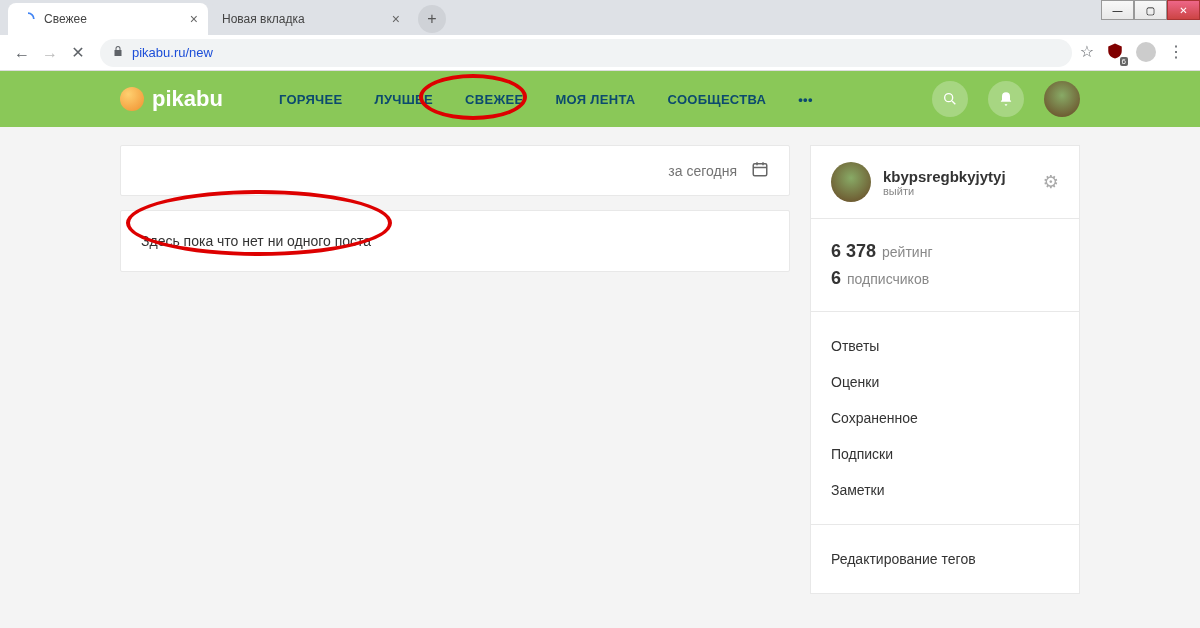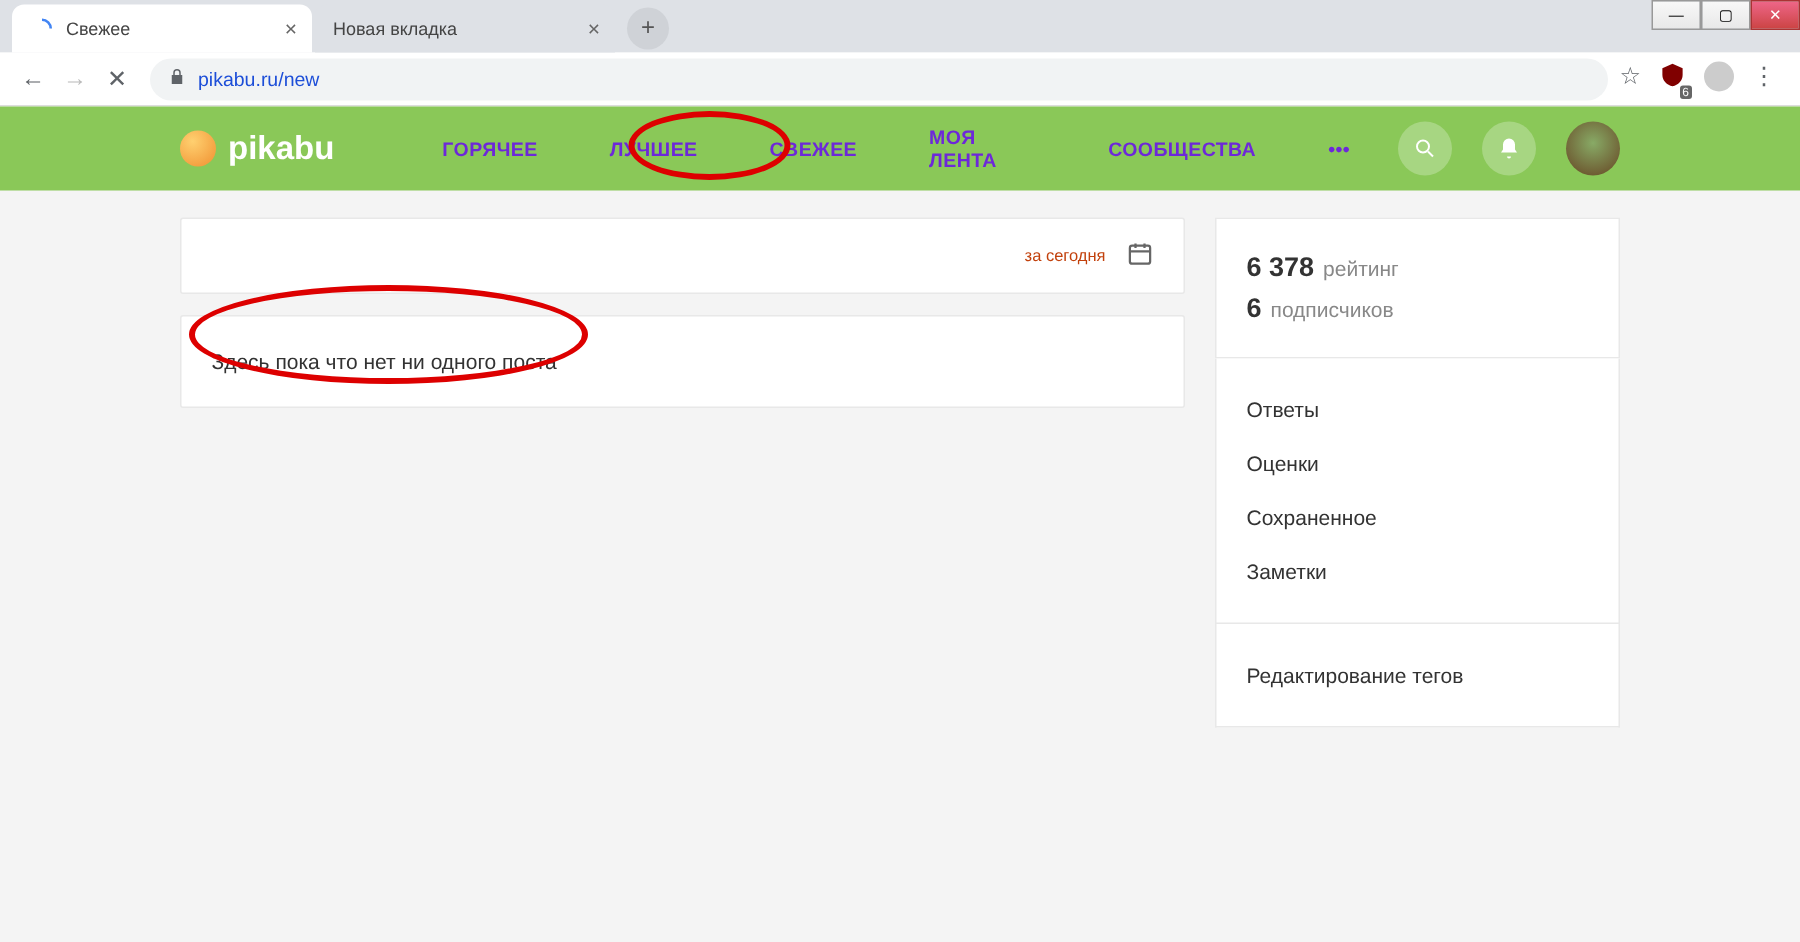--- a/index.html
+++ b/index.html
@@ -19,34 +19,34 @@
 .newtab { width: 28px; height: 28px; border-radius: 50%; background: #cfd2d7; display: flex; align-items: center; justify-content: center; font-size: 16px; color: #555; margin-left: 6px; margin-bottom: 2px; cursor: pointer; }
 
 
 .toolbar { height: 36px; background: #fff; display: flex; align-items: center; padding: 0 8px; border-bottom: 1px solid #ddd; }
 .nav-btn { width: 28px; height: 28px; display: flex; align-items: center; justify-content: center; color: #5f6368; font-size: 16px; cursor: pointer; }
 .addr { flex: 1; height: 28px; background: #f1f3f4; border-radius: 14px; display: flex; align-items: center; padding: 0 12px; margin: 0 8px; font-size: 13px; color: #1d4ed8; }
 .lock { margin-right: 8px; color: #5f6368; }
 .tool-icons { display: flex; gap: 12px; padding-right: 8px; }
 
 
-.greenbar { height: 56px; background: #8ac858; display: flex; align-items: center; padding: 0 120px; gap: 16px; }
+.greenbar { height: 56px; background: #8ac858; display: flex; align-items: center; padding: 0 120px; }
 .logo { display: flex; align-items: center; gap: 8px; font-size: 22px; font-weight: bold; color: #fff; margin-right: 40px; }
 .logo-ball { width: 24px; height: 24px; background: radial-gradient(circle at 35% 30%, #ffd070, #f09030); border-radius: 50%; }
-.navlink { color: #6d28d9; font-size: 13px; font-weight: bold; padding: 0 16px; cursor: pointer; letter-spacing: 0.3px; }
+.navlink { color: #0c4a6e; font-size: 13px; font-weight: bold; padding: 0 16px; cursor: pointer; letter-spacing: 0.3px; }
 .navlink.active { position: relative; }
 .nav-right { margin-left: auto; display: flex; align-items: center; gap: 20px; }
 .circ-btn { width: 36px; height: 36px; border-radius: 50%; background: rgba(255,255,255,0.25); display: flex; align-items: center; justify-content: center; color: #fff; cursor: pointer; }
 .avatar { width: 36px; height: 36px; border-radius: 50%; background: radial-gradient(circle at 50% 40%, #8a6, #642); }
 
 
 .page { display: flex; padding: 18px 120px; gap: 20px; }
 .main { flex: 1; }
 .card { background: #fff; border: 1px solid #e8e8e8; border-radius: 2px; margin-bottom: 14px; }
-.filter-card { display: flex; justify-content: flex-end; align-items: center; padding: 14px 20px; font-size: 11px; color: #c2410c; gap: 14px; }
+.filter-card { display: flex; justify-content: flex-end; align-items: center; padding: 14px 20px; font-size: 14px; color: #737373; gap: 14px; }
 .empty-card { padding: 22px 20px; font-size: 14px; color: #333; position: relative; }
 .sidebar { width: 270px; }
 .side-sec { background: #fff; border: 1px solid #e8e8e8; padding: 16px 20px; }
 .side-sec + .side-sec { border-top: none; }
 .user-row { display: flex; align-items: center; gap: 12px; }
 .user-ava { width: 40px; height: 40px; border-radius: 50%; background: radial-gradient(circle at 50% 40%, #8a6, #642); }
 .uname { font-weight: bold; font-size: 15px; color: #333; }
 .logout { font-size: 11px; color: #888; }
 .gear { margin-left: auto; color: #aaa; font-size: 18px; cursor: pointer; }
 .stat { font-size: 14px; color: #888; margin: 6px 0; }
@@ -149,27 +149,38 @@
           </svg>
       </span>
     </div>
     <div class="card empty-card">
       <span>Здесь пока что нет ни одного поста</span>
     </div>
   </div>
 
   <div class="sidebar">
     <div class="side-sec">
+      <div class="user-row">
+        <div class="user-ava"></div>
+        <div>
+          <div class="uname">kbypsregbkyjytyj</div>
+          <div class="logout">выйти</div>
+        </div>
+        <span class="gear">⚙</span>
+      </div>
+    </div>
+    <div class="side-sec">
       <div class="stat"><b>6 378</b><span>рейтинг</span></div>
       <div class="stat"><b>6</b><span>подписчиков</span></div>
     </div>
     <div class="side-sec">
       <span class="side-link">Ответы</span>
       <span class="side-link">Оценки</span>
       <span class="side-link">Сохраненное</span>
+      <span class="side-link">Подписки</span>
       <span class="side-link">Заметки</span>
     </div>
     <div class="side-sec">
       <span class="side-link">Редактирование тегов</span>
     </div>
   </div>
 </div>
 
 <div class="red-oval oval1"></div>
 <div class="red-oval oval2"></div>

